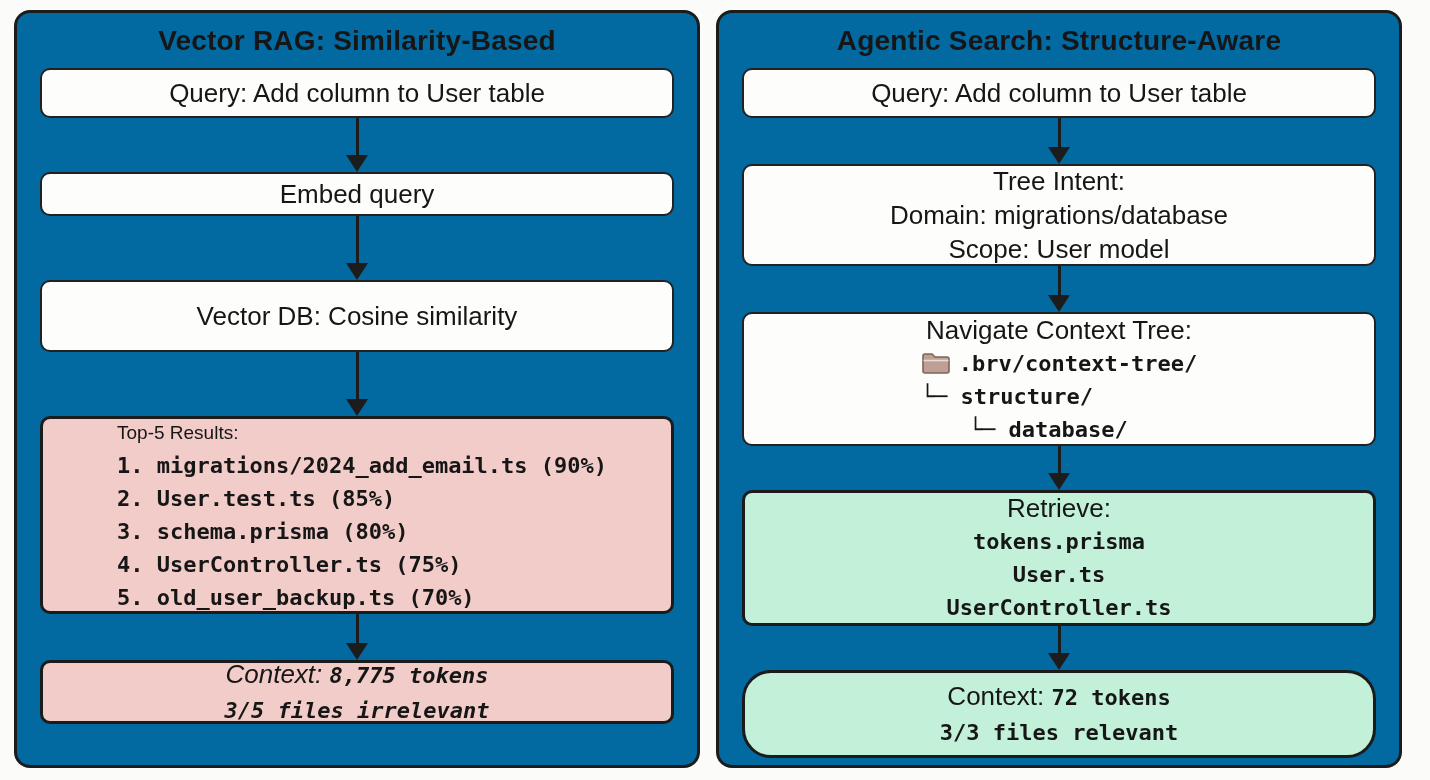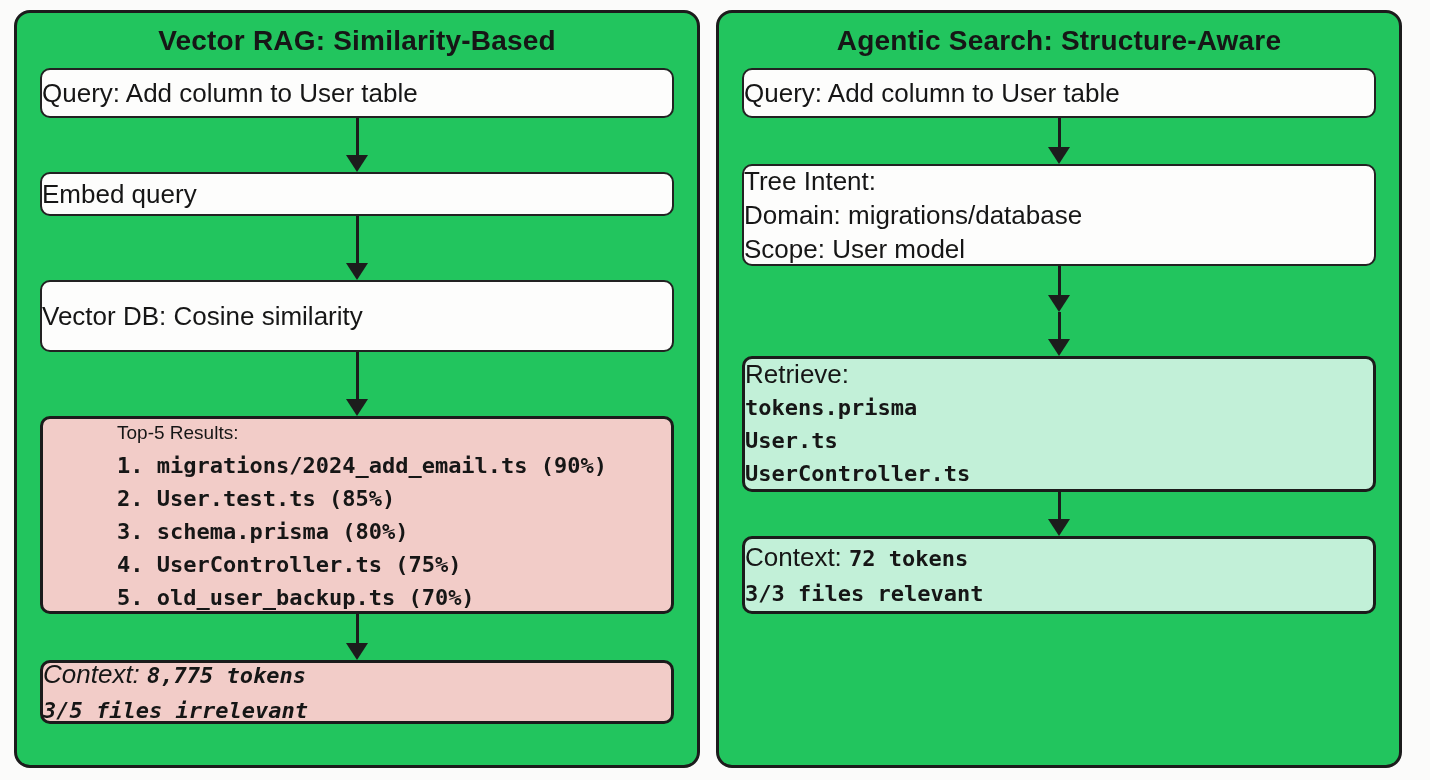--- a/index.html
+++ b/index.html
@@ -16,21 +16,21 @@
     position: relative;
     width: 1430px;
     height: 780px;
   }
   .panel {
     position: absolute;
     top: 10px;
     width: 686px;
     height: 758px;
     box-sizing: border-box;
-    background: #22c55e;
+    background: #0369a1;
     border: 3px solid #1c1c1c;
     border-radius: 16px;
     display: flex;
     flex-direction: column;
     align-items: center;
   }
   .panel.left { left: 14px; }
   .panel.right { left: 716px; }
 
   .panel-title {
@@ -45,21 +45,21 @@
 
   .box {
     width: 634px;
     box-sizing: border-box;
     border: 2.5px solid #222222;
     border-radius: 10px;
     background: #fdfdfc;
     display: flex;
     flex-direction: column;
     justify-content: center;
-    align-items: flex-start;
+    align-items: center;
     font-size: 26px;
     flex-shrink: 0;
   }
   .box.pink  { background: #f2ccc8; border-color: #1b1b1b; border-width: 3px; }
   .box.green { background: #c2f0d8; border-color: #1b1b1b; border-width: 3px; }
 
   .mono {
     font-family: "DejaVu Sans Mono", monospace;
     font-size: 22px;
     font-weight: 600;
@@ -178,39 +178,57 @@
       <div class="sans-line">Tree Intent:</div>
       <div class="sans-line">Domain: migrations/database</div>
       <div class="sans-line">Scope: User model</div>
     </div>
 
     <div class="arrow" style="height:46px;">
       <div class="shaft"></div>
       <div class="head"></div>
     </div>
 
+    <div class="box" style="height:134px;">
+      <div class="sans-line">Navigate Context Tree:</div>
+      <div class="tree">
+        <div class="tree-line">
+          <svg class="folder-svg" width="30" height="24" viewBox="0 0 30 24">
+            <path d="M2 5 a2 2 0 0 1 2 -2 h7 l3 3 h12 a2 2 0 0 1 2 2 v12 a2 2 0 0 1 -2 2 H4 a2 2 0 0 1 -2 -2 z" fill="#bfa094" stroke="#7d6357" stroke-width="1.6"></path>
+            <path d="M2.5 9.5 h25" stroke="#e8dcd6" stroke-width="1.6"></path>
+          </svg>
+          <span class="mono txt">.brv/context-tree/</span>
+        </div>
+        <div class="tree-line">
+          <span class="mono txt">└─ structure/</span>
+        </div>
+        <div class="tree-line tree-indent">
+          <span class="mono txt">└─ database/</span>
+        </div>
+      </div>
+    </div>
 
     <div class="arrow" style="height:44px;">
       <div class="shaft"></div>
       <div class="head"></div>
     </div>
 
     <div class="box green" style="height:136px; line-height:33px;">
       <div>Retrieve:</div>
       <div class="mono">tokens.prisma</div>
       <div class="mono">User.ts</div>
       <div class="mono">UserController.ts</div>
     </div>
 
     <div class="arrow" style="height:44px;">
       <div class="shaft"></div>
       <div class="head"></div>
     </div>
 
-    <div class="box green context-box" style="height:78px;">
+    <div class="box green context-box" style="height:88px;border-radius:29px;">
       <div>
         <span>Context:</span>
         <span> </span>
         <span class="mono">72 tokens</span>
       </div>
       <div class="mono">3/3 files relevant</div>
     </div>
   </div>
 
 </div>

